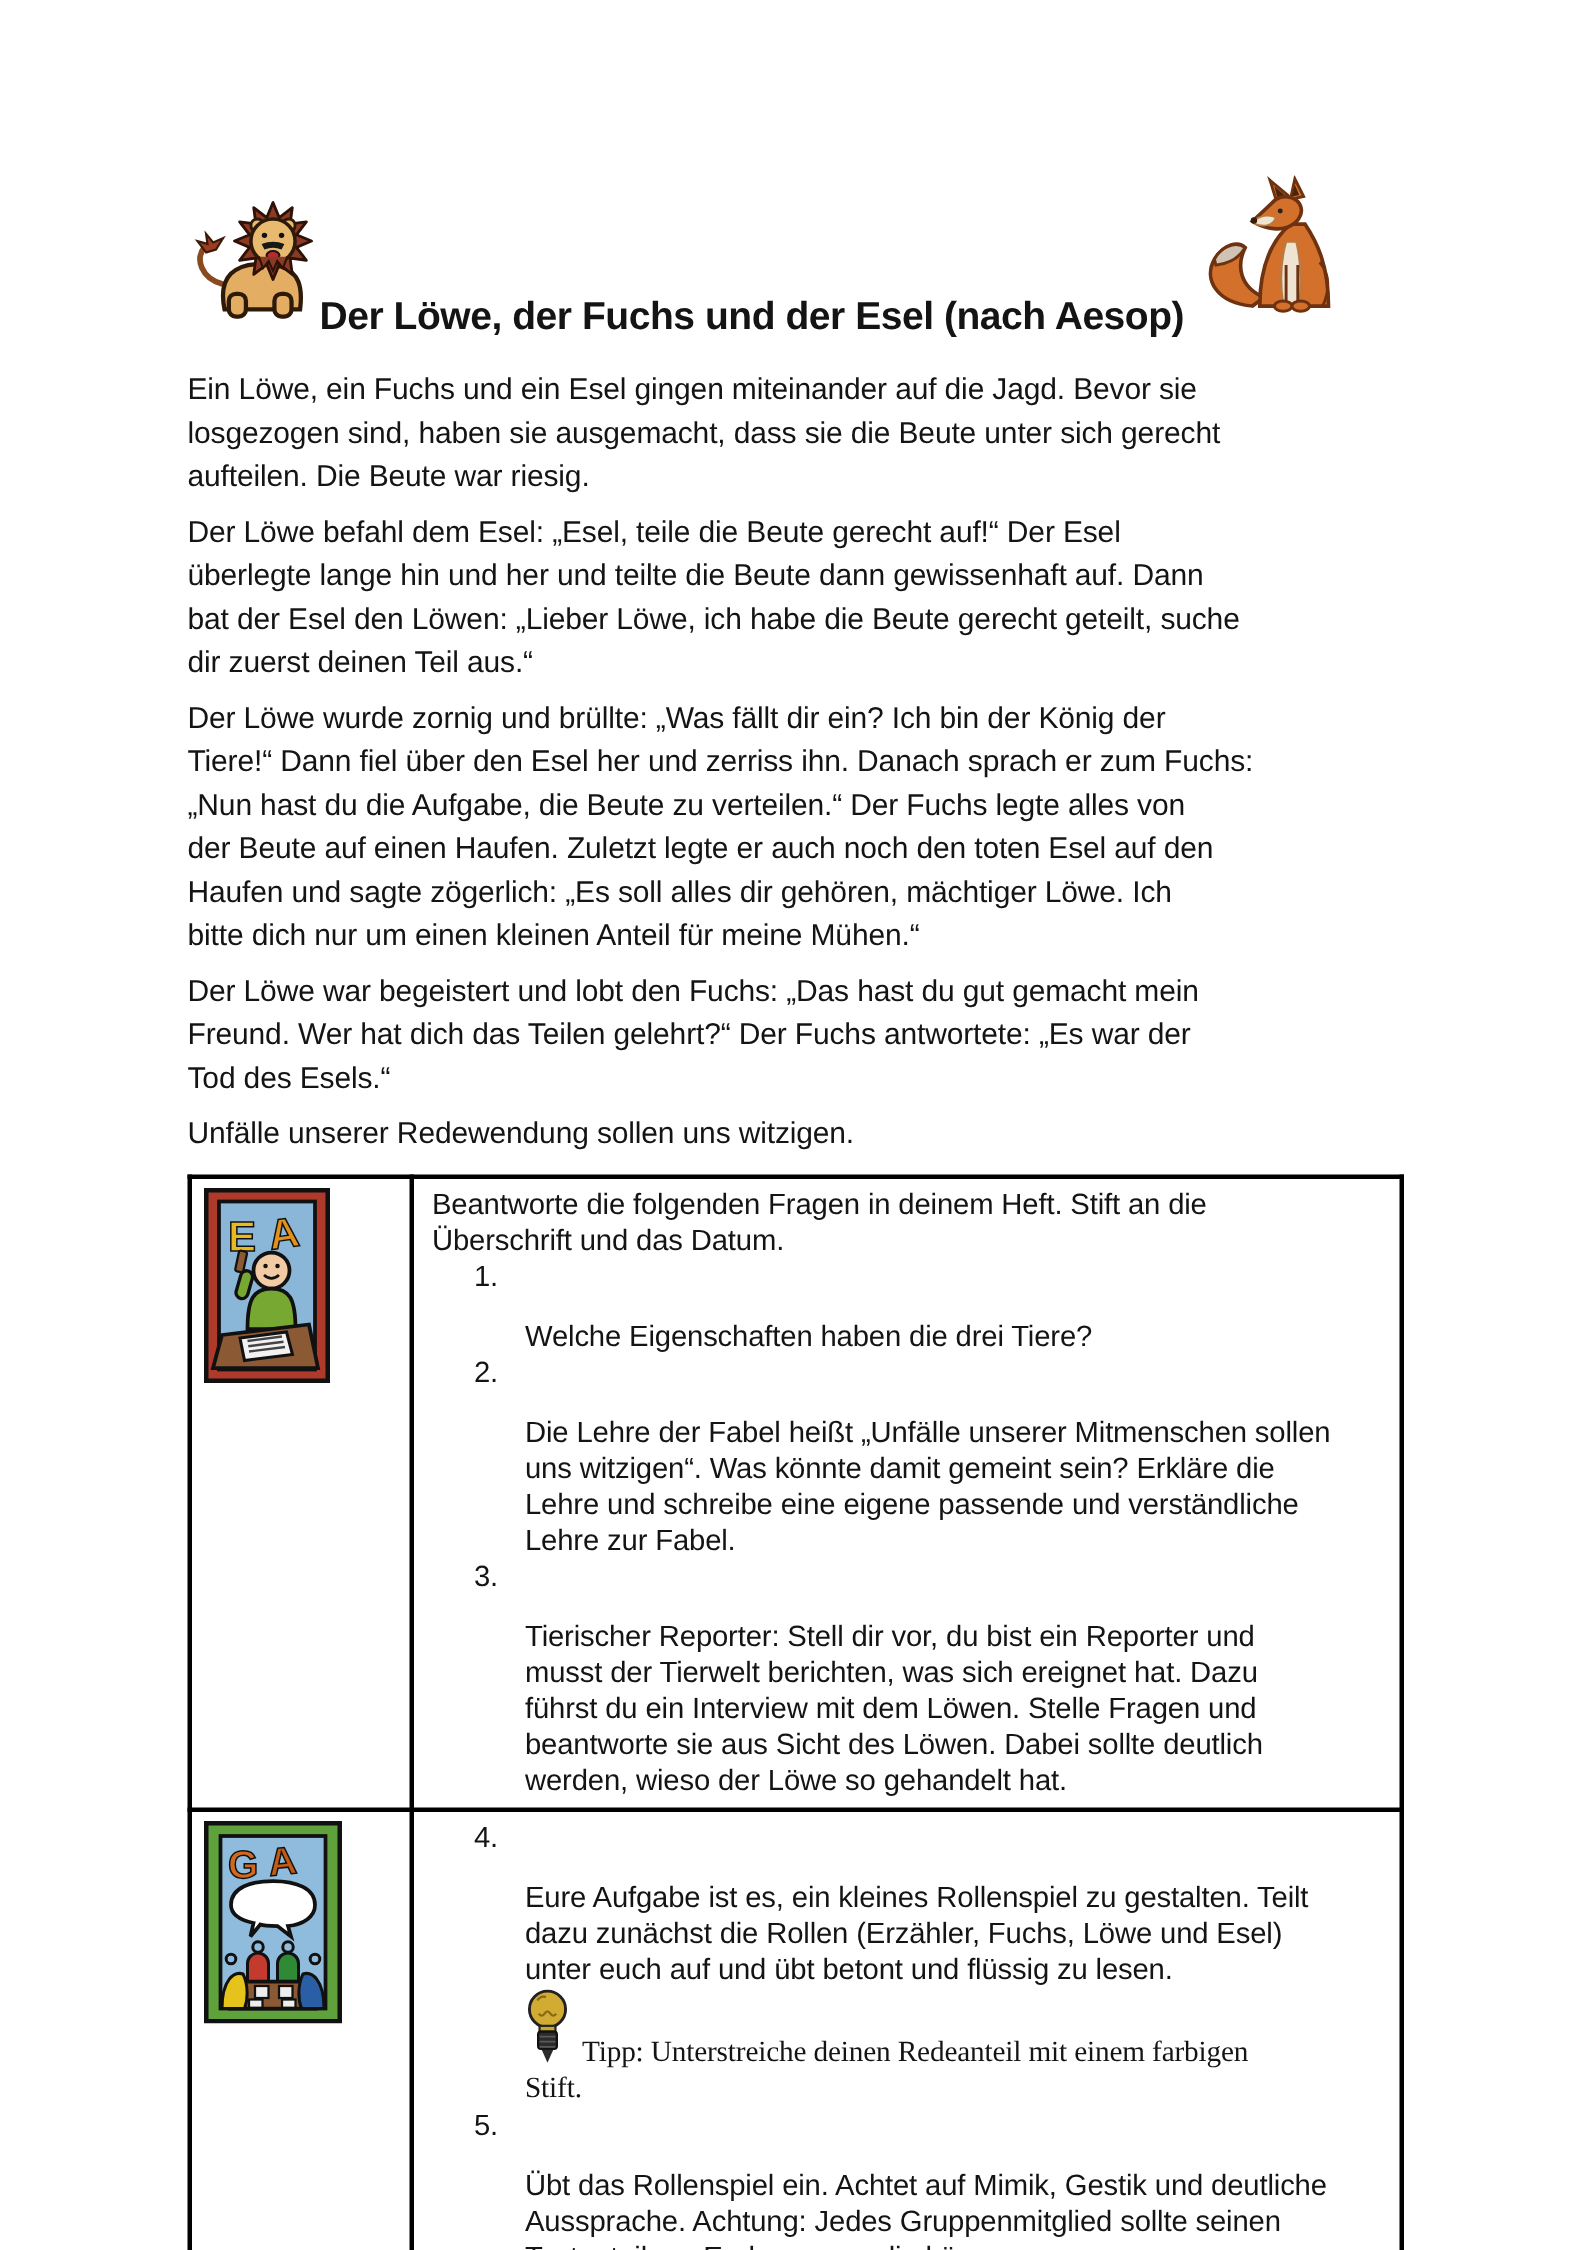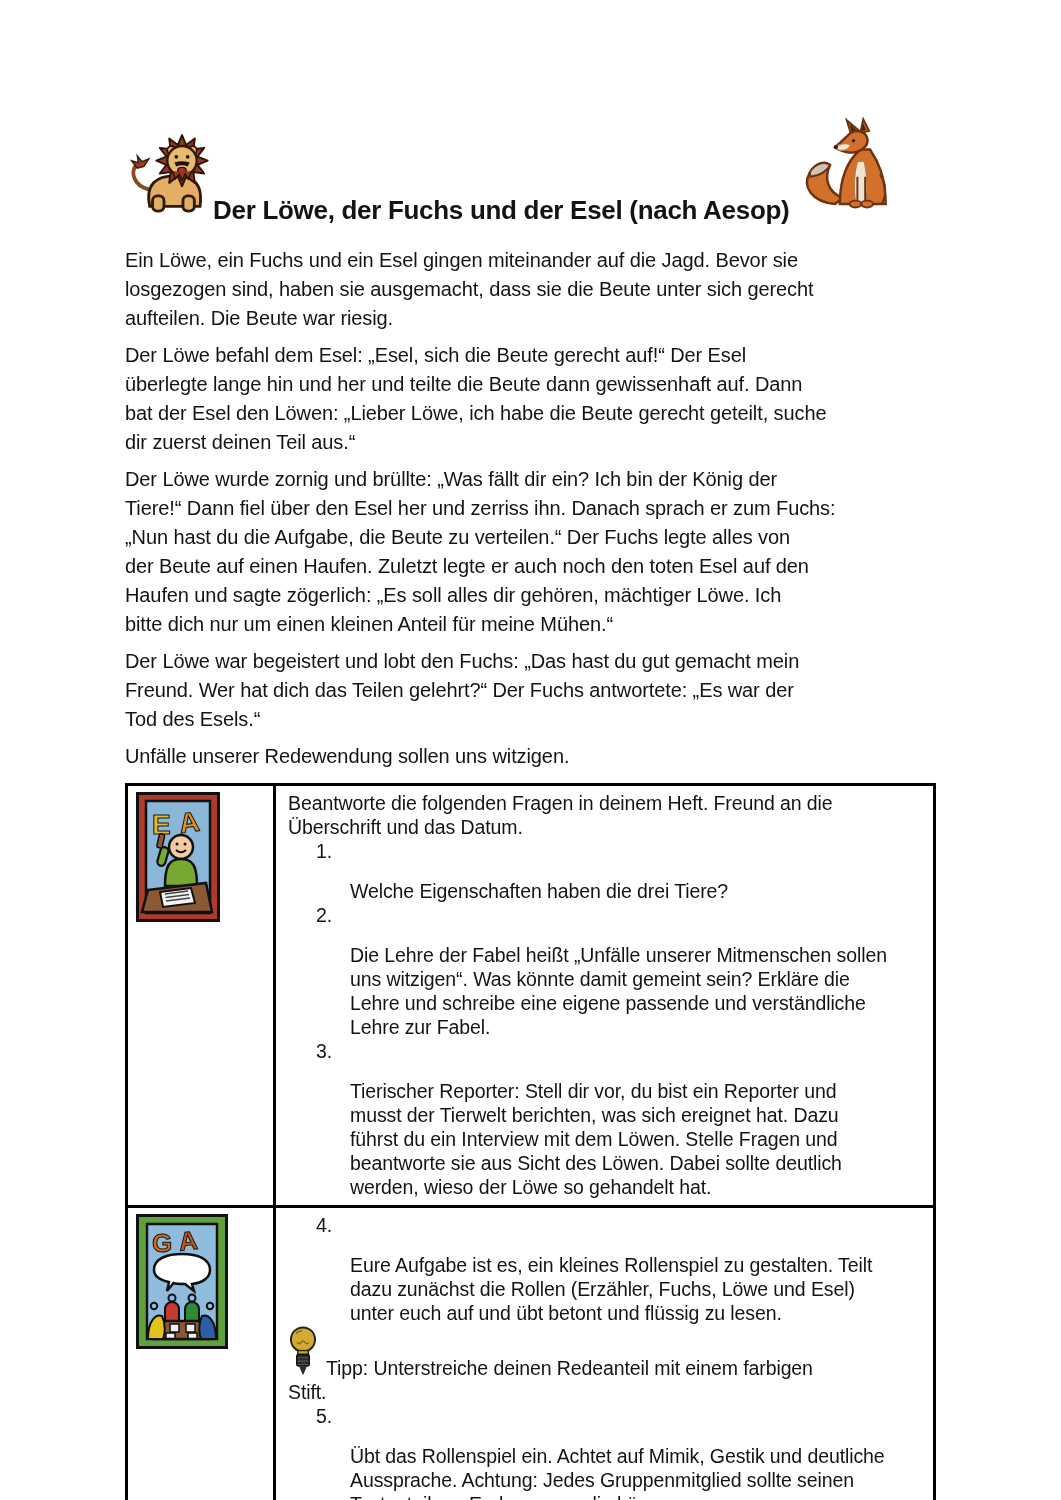--- a/index.html
+++ b/index.html
@@ -22,21 +22,21 @@
   
   table.task-table{border-collapse:collapse;margin-top:12px;width:811px;table-layout:fixed;}
   table.task-table td{border:3px solid #000;vertical-align:top;}
   td.icon-cell{width:137px;padding:6px 0 0 8px;}
   td.icon-cell.middle{vertical-align:middle;padding:2px 0 2px 4px;}
   td.text-cell{padding:5px 10px 6px 12px;font-size:19.5px;line-height:24px;letter-spacing:-0.1px;}
   .pre{white-space:pre-line;}
   .task-item{display:flex;margin-left:28px;}
   .task-num{flex:none;width:34px;}
   .task-text{flex:1;margin-top:40px;}
-  .tip-block{}
+  .tip-block{margin-left:62px;font-family:Liberation Serif, serif;}
   .tip-block svg{vertical-align:text-bottom;margin-right:8px;}
   .row-height-1 td{height:293px;}
   .row-height-2 td{height:236px;}
   .row-height-3 td{height:54px;text-align:right;}
 </style>
 </head>
 <body>
 
 <div class="page">
 
@@ -78,21 +78,21 @@
       <path d="M40 30 C46 25.5 52 25.5 56 27.5 C54 33 48 34 42 32 Z" fill="#EFE3D2" stroke="#b77b43" stroke-width="1.2"></path>
       <circle cx="41" cy="29.5" r="2.2" fill="#3a1d08"></circle>
       <circle cx="59" cy="23" r="1.7" fill="#222"></circle>
     </svg>
   </div>
 
   <div class="paragraphs">
     <p>Ein Löwe, ein Fuchs und ein Esel gingen miteinander auf die Jagd. Bevor sie
 losgezogen sind, haben sie ausgemacht, dass sie die Beute unter sich gerecht
 aufteilen. Die Beute war riesig.</p>
-    <p>Der Löwe befahl dem Esel: „Esel, sich die Beute gerecht auf!“ Der Esel
+    <p>Der Löwe befahl dem Esel: „Esel, teile die Beute gerecht auf!“ Der Esel
 überlegte lange hin und her und teilte die Beute dann gewissenhaft auf. Dann
 bat der Esel den Löwen: „Lieber Löwe, ich habe die Beute gerecht geteilt, suche
 dir zuerst deinen Teil aus.“</p>
     <p>Der Löwe wurde zornig und brüllte: „Was fällt dir ein? Ich bin der König der
 Tiere!“ Dann fiel über den Esel her und zerriss ihn. Danach sprach er zum Fuchs:
 „Nun hast du die Aufgabe, die Beute zu verteilen.“ Der Fuchs legte alles von
 der Beute auf einen Haufen. Zuletzt legte er auch noch den toten Esel auf den
 Haufen und sagte zögerlich: „Es soll alles dir gehören, mächtiger Löwe. Ich
 bitte dich nur um einen kleinen Anteil für meine Mühen.“</p>
     <p>Der Löwe war begeistert und lobt den Fuchs: „Das hast du gut gemacht mein
@@ -116,21 +116,21 @@
           <circle cx="41" cy="52" r="1.5" fill="#111"></circle>
           <circle cx="49" cy="52" r="1.5" fill="#111"></circle>
           <path d="M40 58 Q45 62.5 50 58" stroke="#111" stroke-width="1.8" fill="none"></path>
           <path d="M29 94 C29 74 33 67 45 67 C57 67 61 74 61 94 Z" fill="#76A832" stroke="#111" stroke-width="2.5"></path>
           <polygon points="12,98 70,91 76,120 6,120" fill="#8B5A34" stroke="#111" stroke-width="2.5"></polygon>
           <polygon points="24,100 55,96 59,111 27,115" fill="#F2F2F2" stroke="#111" stroke-width="2"></polygon>
           <path d="M29 102 L52 99 M29.5 105.5 L53 102.5 M30 109 L54 106" stroke="#444" stroke-width="1.6" fill="none"></path>
         </svg>
       </td>
       <td class="text-cell">
-        <div class="pre">Beantworte die folgenden Fragen in deinem Heft. Freund an die
+        <div class="pre">Beantworte die folgenden Fragen in deinem Heft. Stift an die
 Überschrift und das Datum.</div>
         <div class="task-item">
           <span class="task-num">1.</span>
           <span class="task-text pre">Welche Eigenschaften haben die drei Tiere?</span>
         </div>
         <div class="task-item">
           <span class="task-num">2.</span>
           <span class="task-text pre">Die Lehre der Fabel heißt „Unfälle unserer Mitmenschen sollen
 uns witzigen“. Was könnte damit gemeint sein? Erkläre die
 Lehre und schreibe eine eigene passende und verständliche

